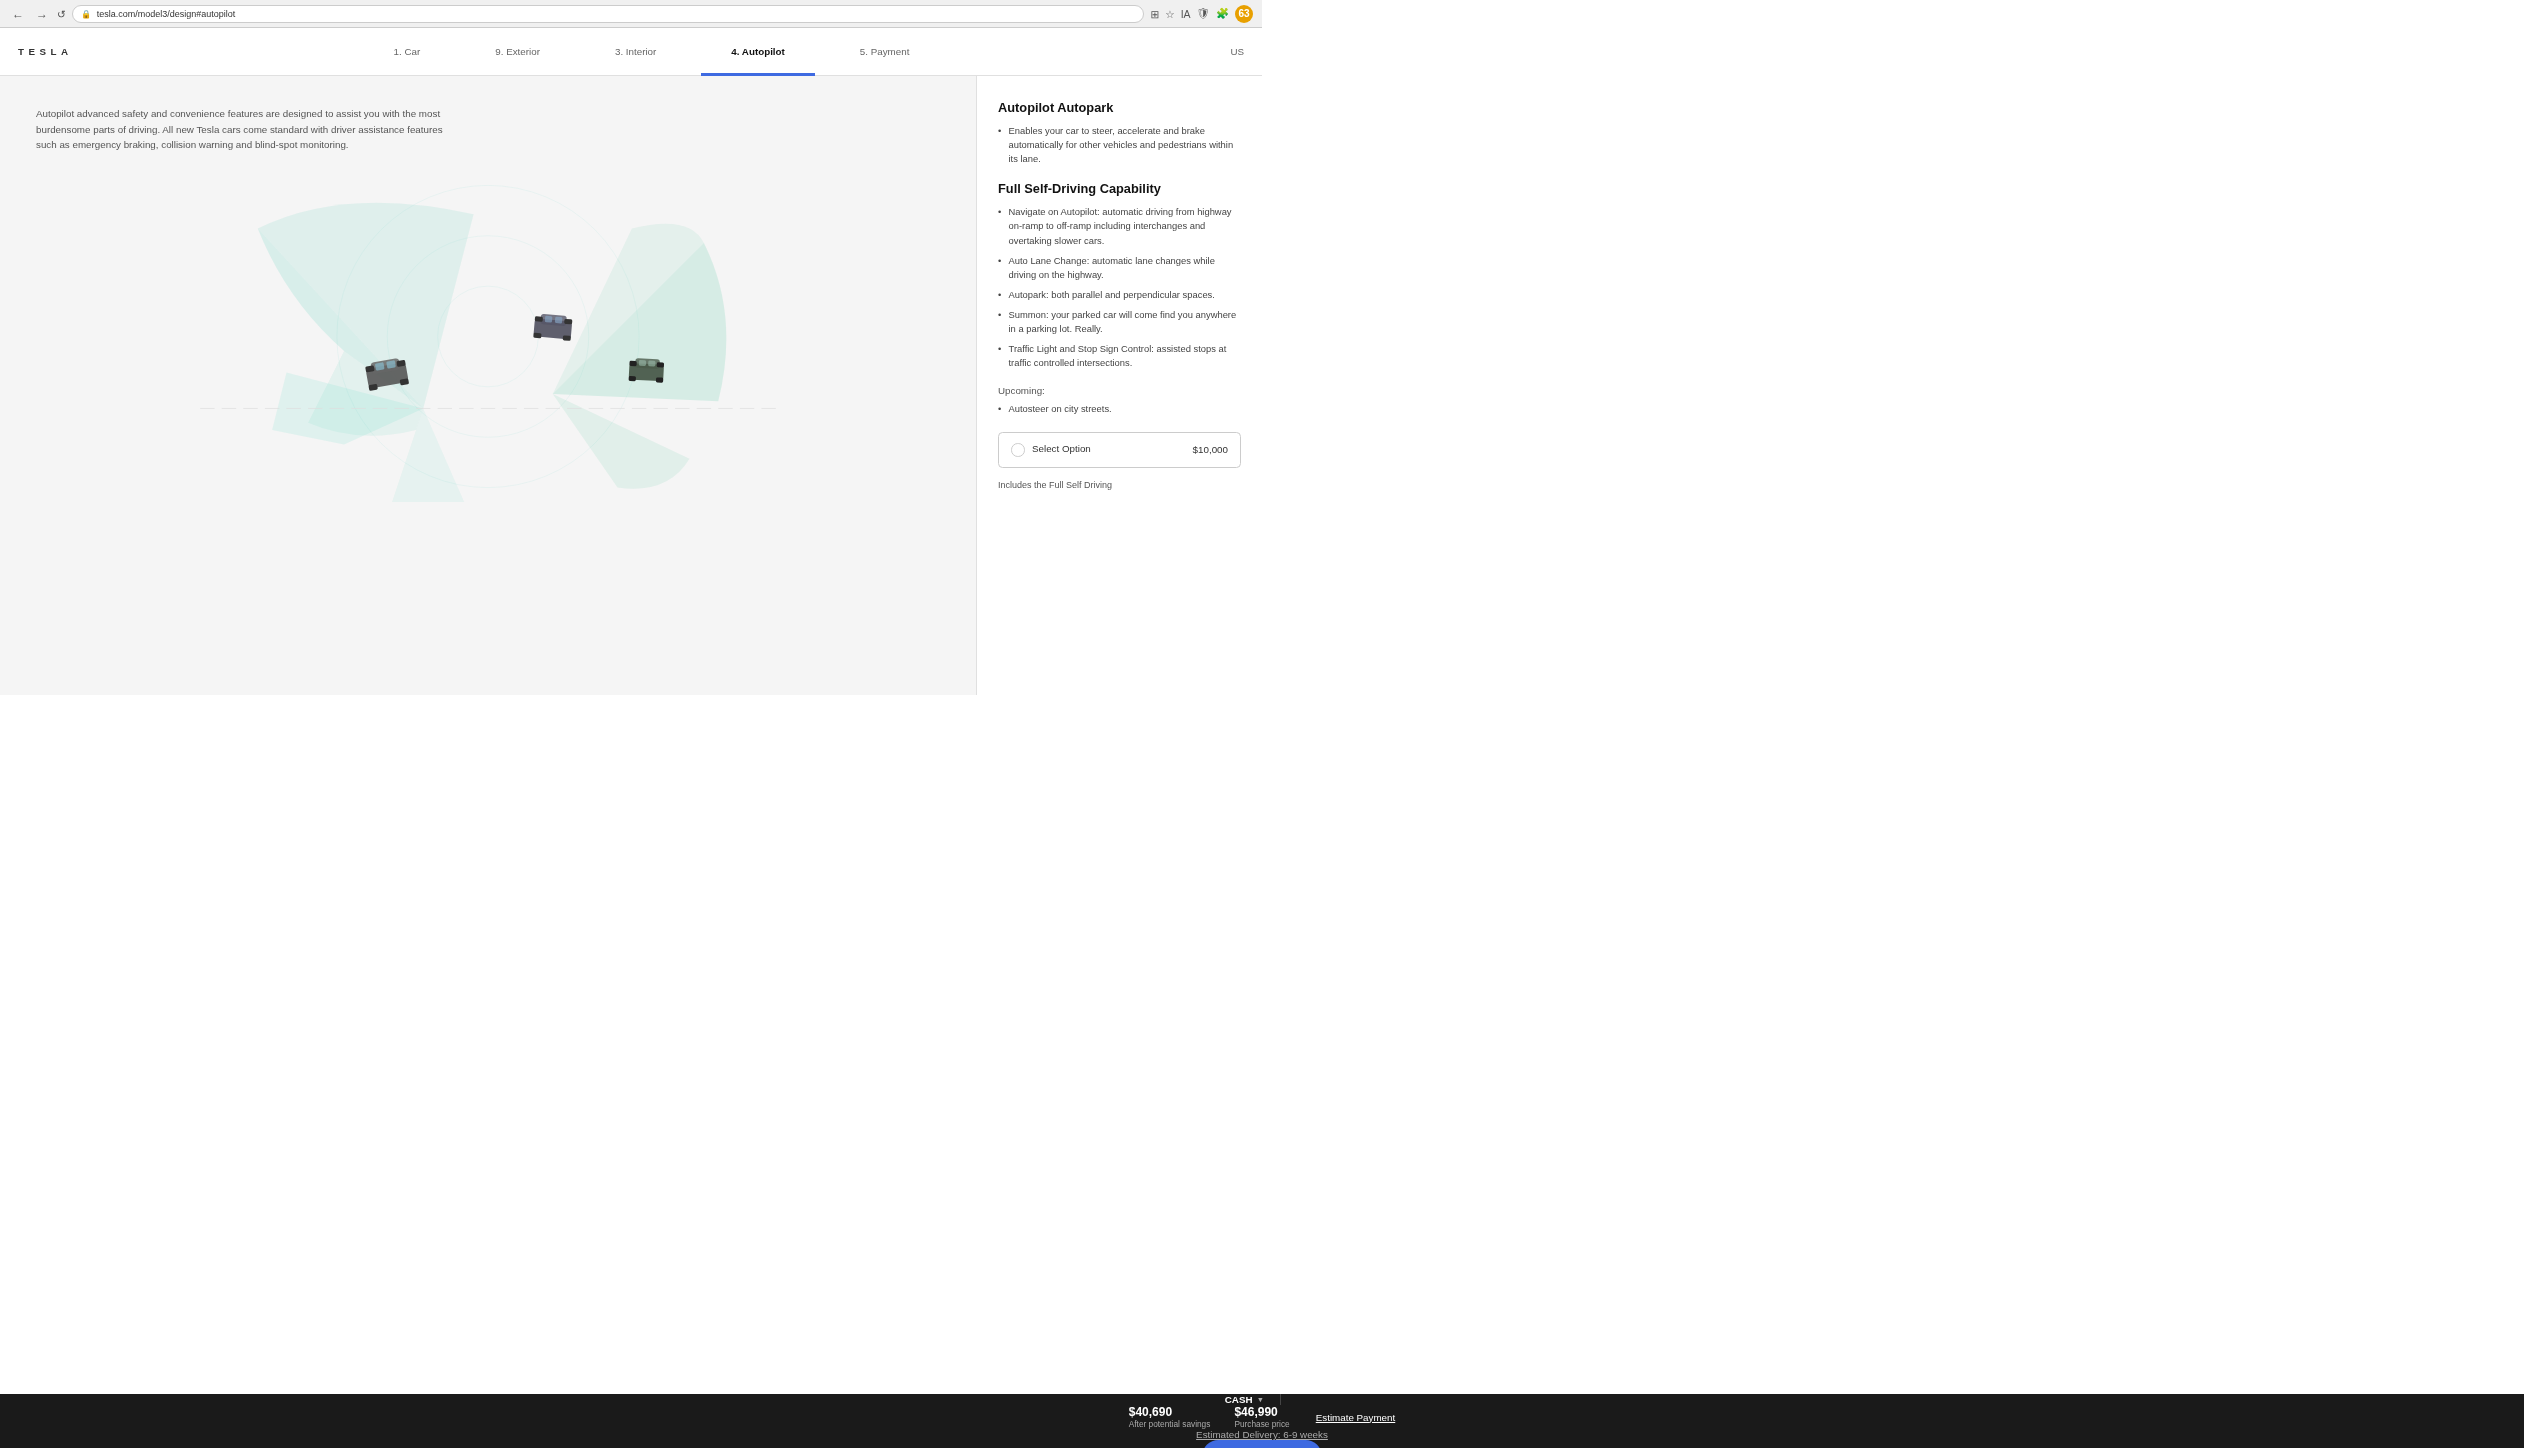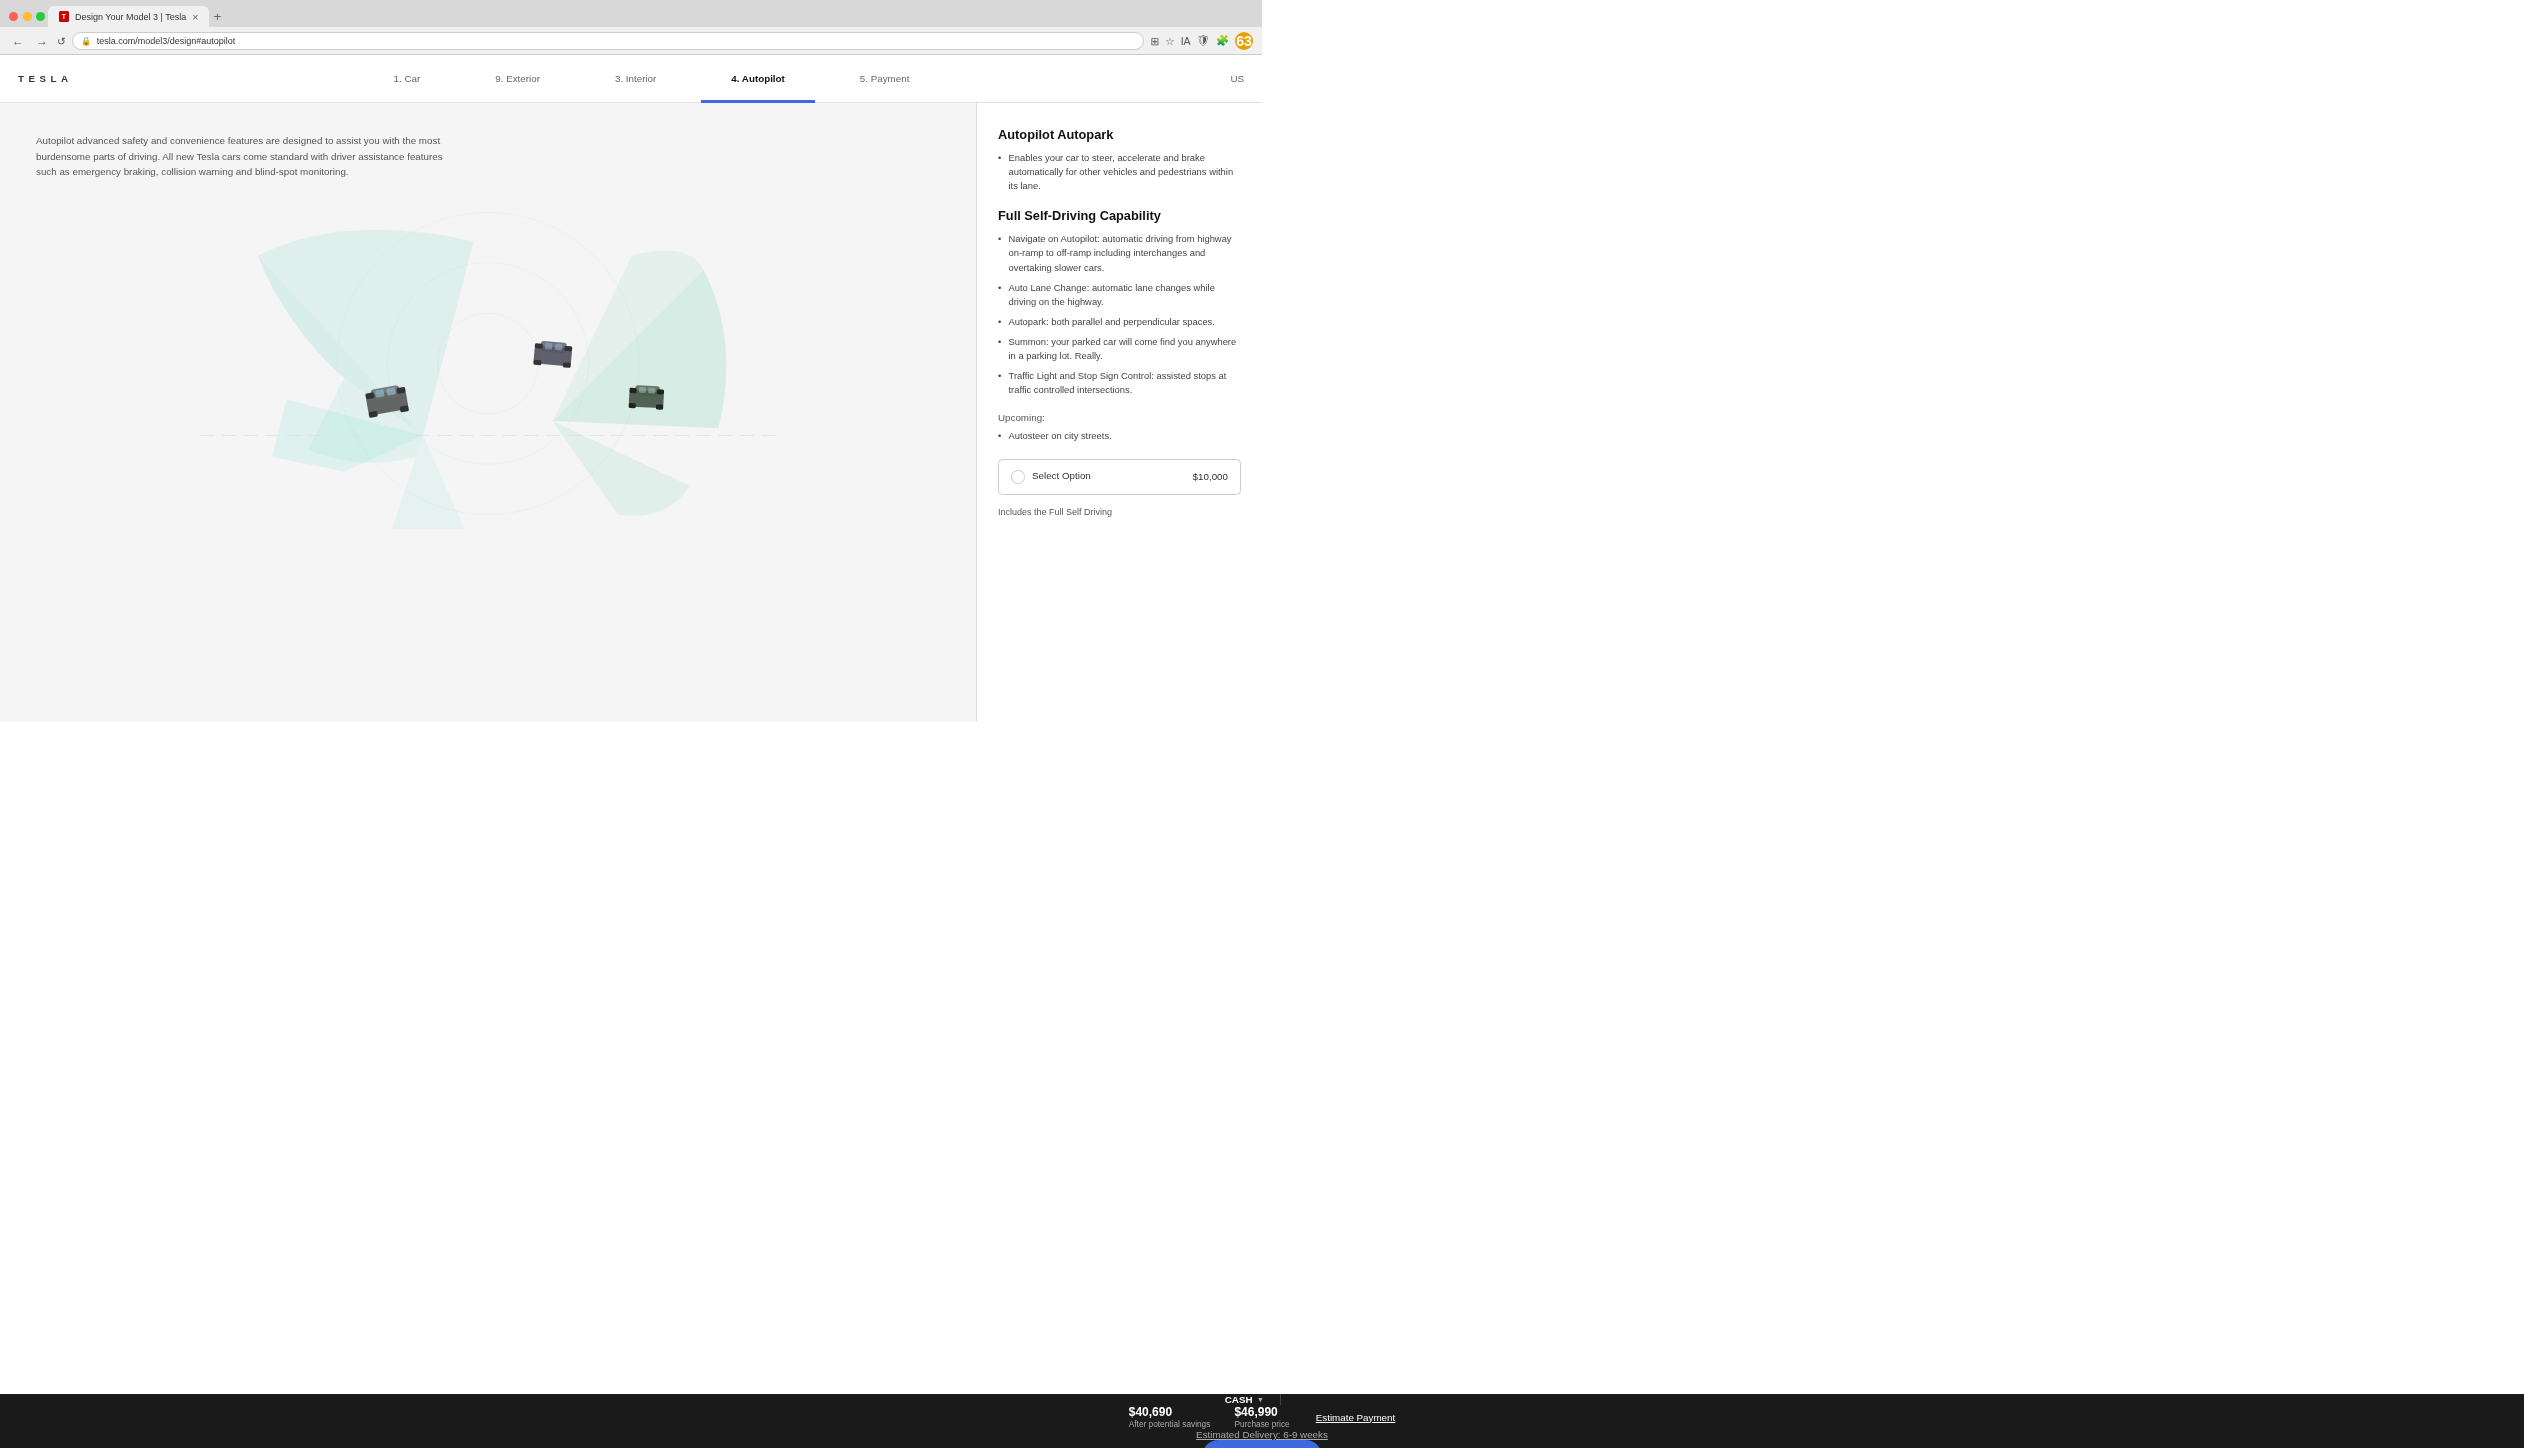--- a/index.html
+++ b/index.html
@@ -70,21 +70,21 @@
       padding: 3px 9px;
       font-size: 9px;
       color: #333;
       gap: 4.5px;
     }
     .lock-icon { color: #555; font-size: 8.3px; }
     .browser-actions { display: flex; gap: 6px; align-items: center; }
     .browser-action-btn { background: none; border: none; font-size: 10.5px; color: #555; cursor: pointer; }
     .avatar-btn {
       width: 18px; height: 18px; border-radius: 50%; background: #e8a000;
-      color: white; font-size: 14px; font-weight: bold;
+      color: white; font-size: 10px; font-weight: bold;
       display: flex; align-items: center; justify-content: center;
       cursor: pointer; border: none;
     }
 
     
     .tesla-nav {
       display: flex;
       align-items: center;
       border-bottom: 0.8px solid #e0e0e0;
       padding: 0 18px;
@@ -325,35 +325,20 @@
       font-size: 10.5px;
       font-weight: 600;
       cursor: pointer;
       letter-spacing: 0.4px;
     }
   </style>
 </head>
 <body>
 
 <div class="browser-chrome">
-  <div class="browser-tabs">
-    <div class="traffic-lights">
-      <div class="traffic-light tl-red"></div>
-      <div class="traffic-light tl-yellow"></div>
-      <div class="traffic-light tl-green"></div>
-    </div>
-    <div class="browser-tab">
-      <div class="tab-favicon">
-          <span>T</span>
-        </div>
-      <span class="tab-title">Design Your Model 3 | Tesla</span>
-      <span class="tab-close">×</span>
-    </div>
-    <button class="tab-new">+</button>
-  </div>
   <div class="browser-controls">
     <button class="nav-btn">←</button>
     <button class="nav-btn">→</button>
     <button class="reload-btn">↺</button>
     <div class="address-bar">
       <span class="lock-icon">🔒</span>
       <span>tesla.com/model3/design#autopilot</span>
     </div>
     <div class="browser-actions">
       <button class="browser-action-btn">⊞</button>

